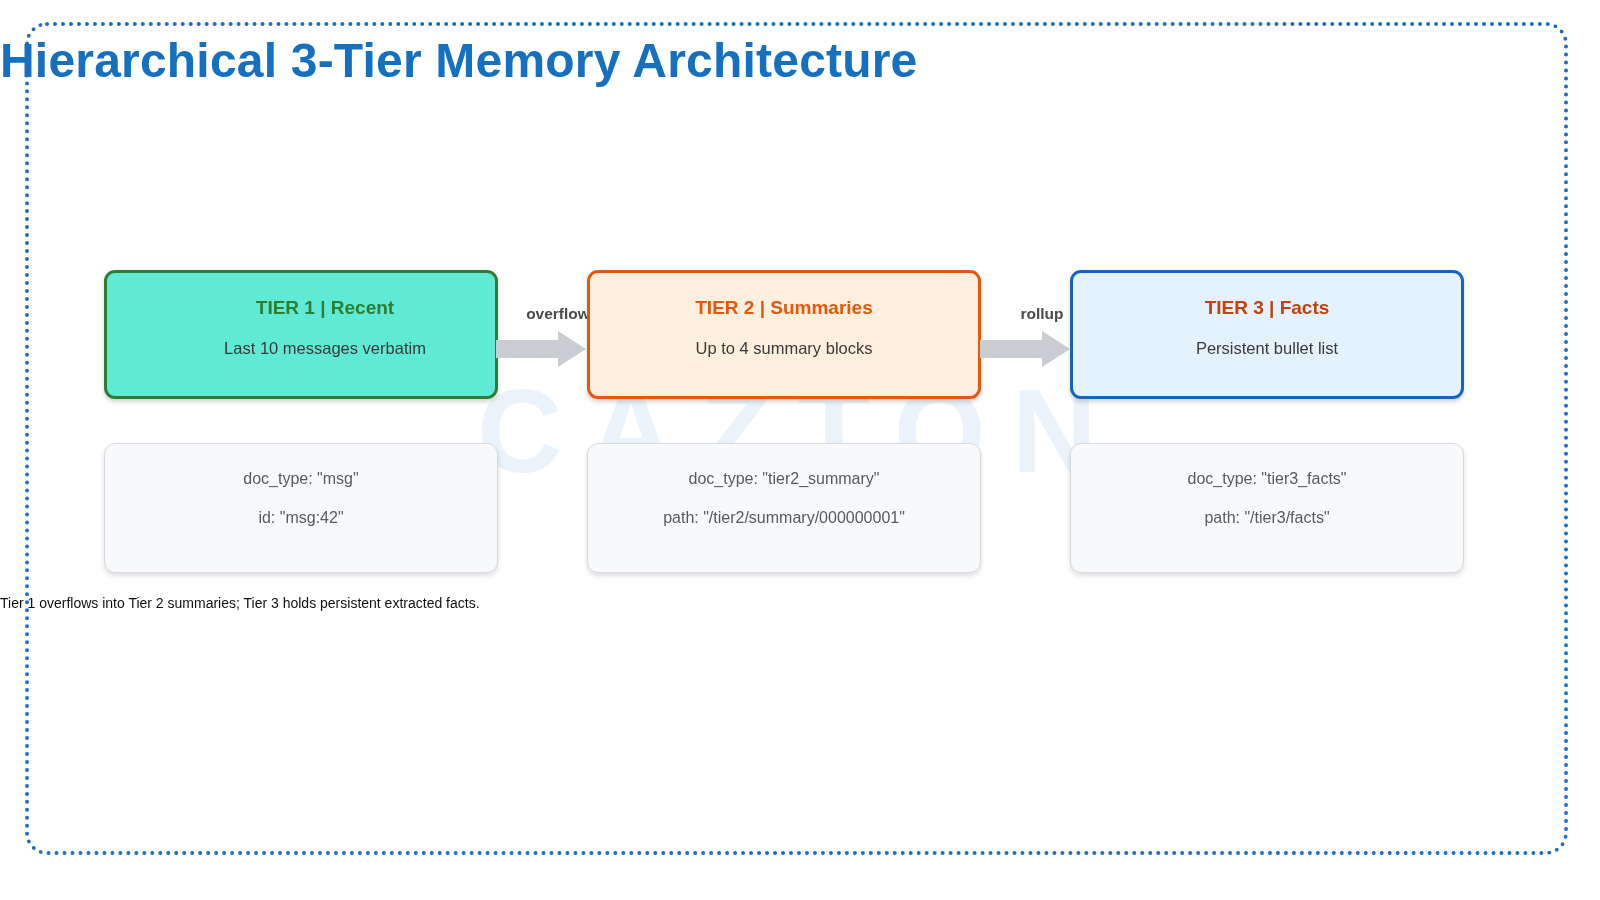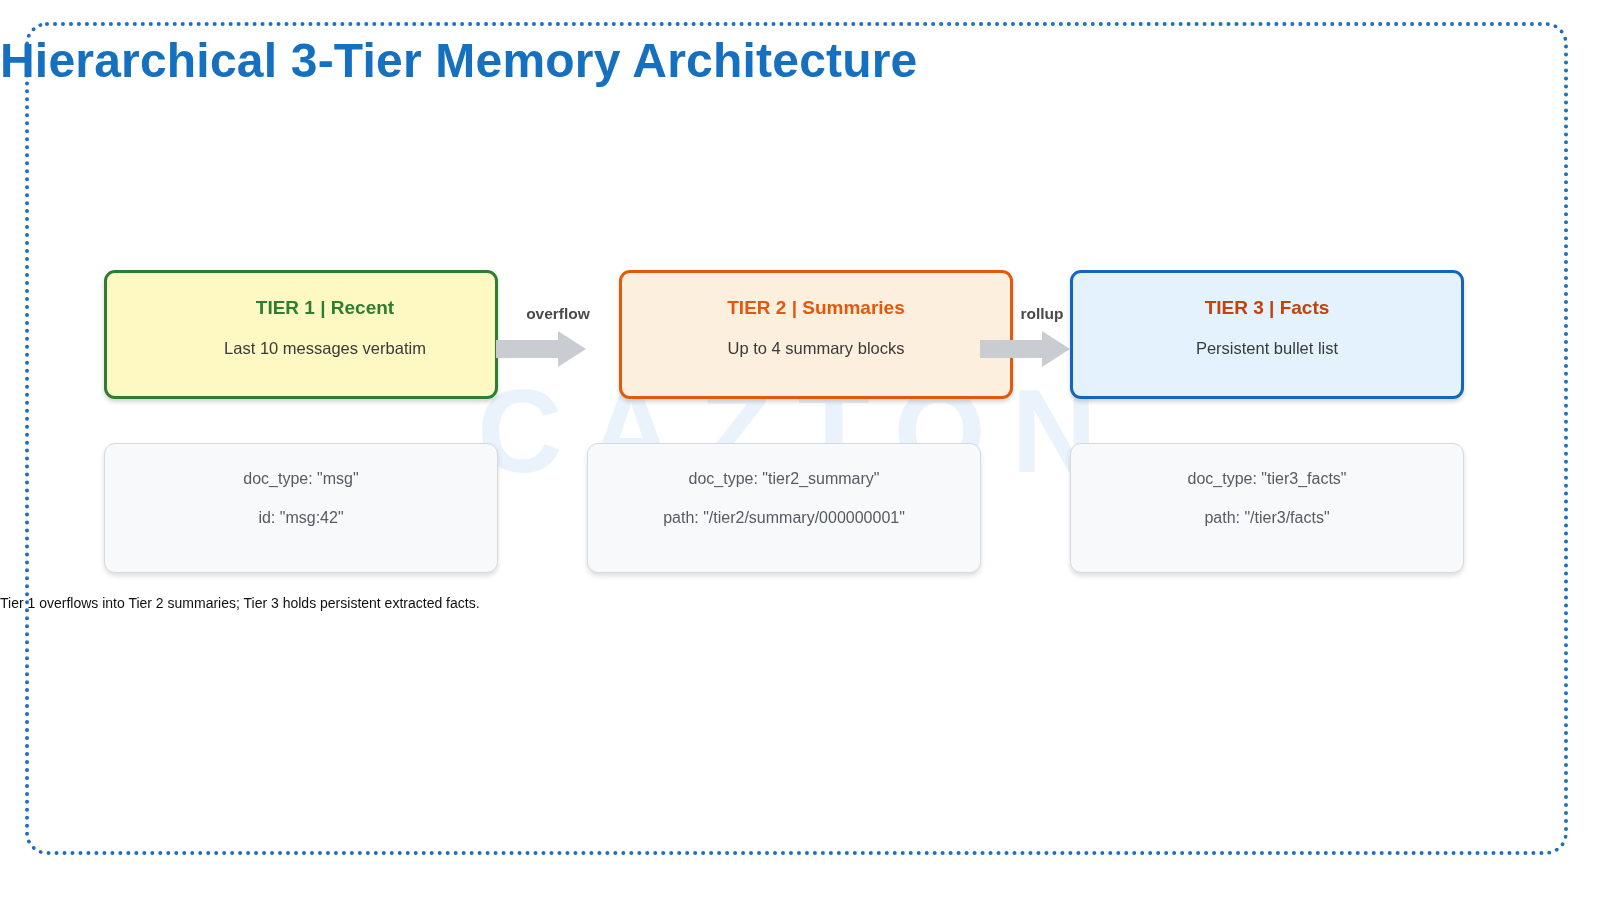--- a/index.html
+++ b/index.html
@@ -91,28 +91,28 @@
   }
   .tier-box .tier-desc {
     font-size: 16.5px;
     font-weight: 400;
     color: #3a3a3a;
     margin-top: 20px;
   }
 
   #tier-1 {
     left: 104px;
-    background: #fef9c3;
+    background: #5eead4;
     border-color: #2e7d32;
     padding-left: 48px;
   }
   #tier-1 .tier-title { color: #2e7d32; }
 
   #tier-2 {
-    left: 619px;
+    left: 587px;
     background: #fdefdd;
     border-color: #e2590d;
   }
   #tier-2 .tier-title { color: #e2590d; }
 
   #tier-3 {
     left: 1070px;
     background: #e3f2fd;
     border-color: #1565c0;
   }

